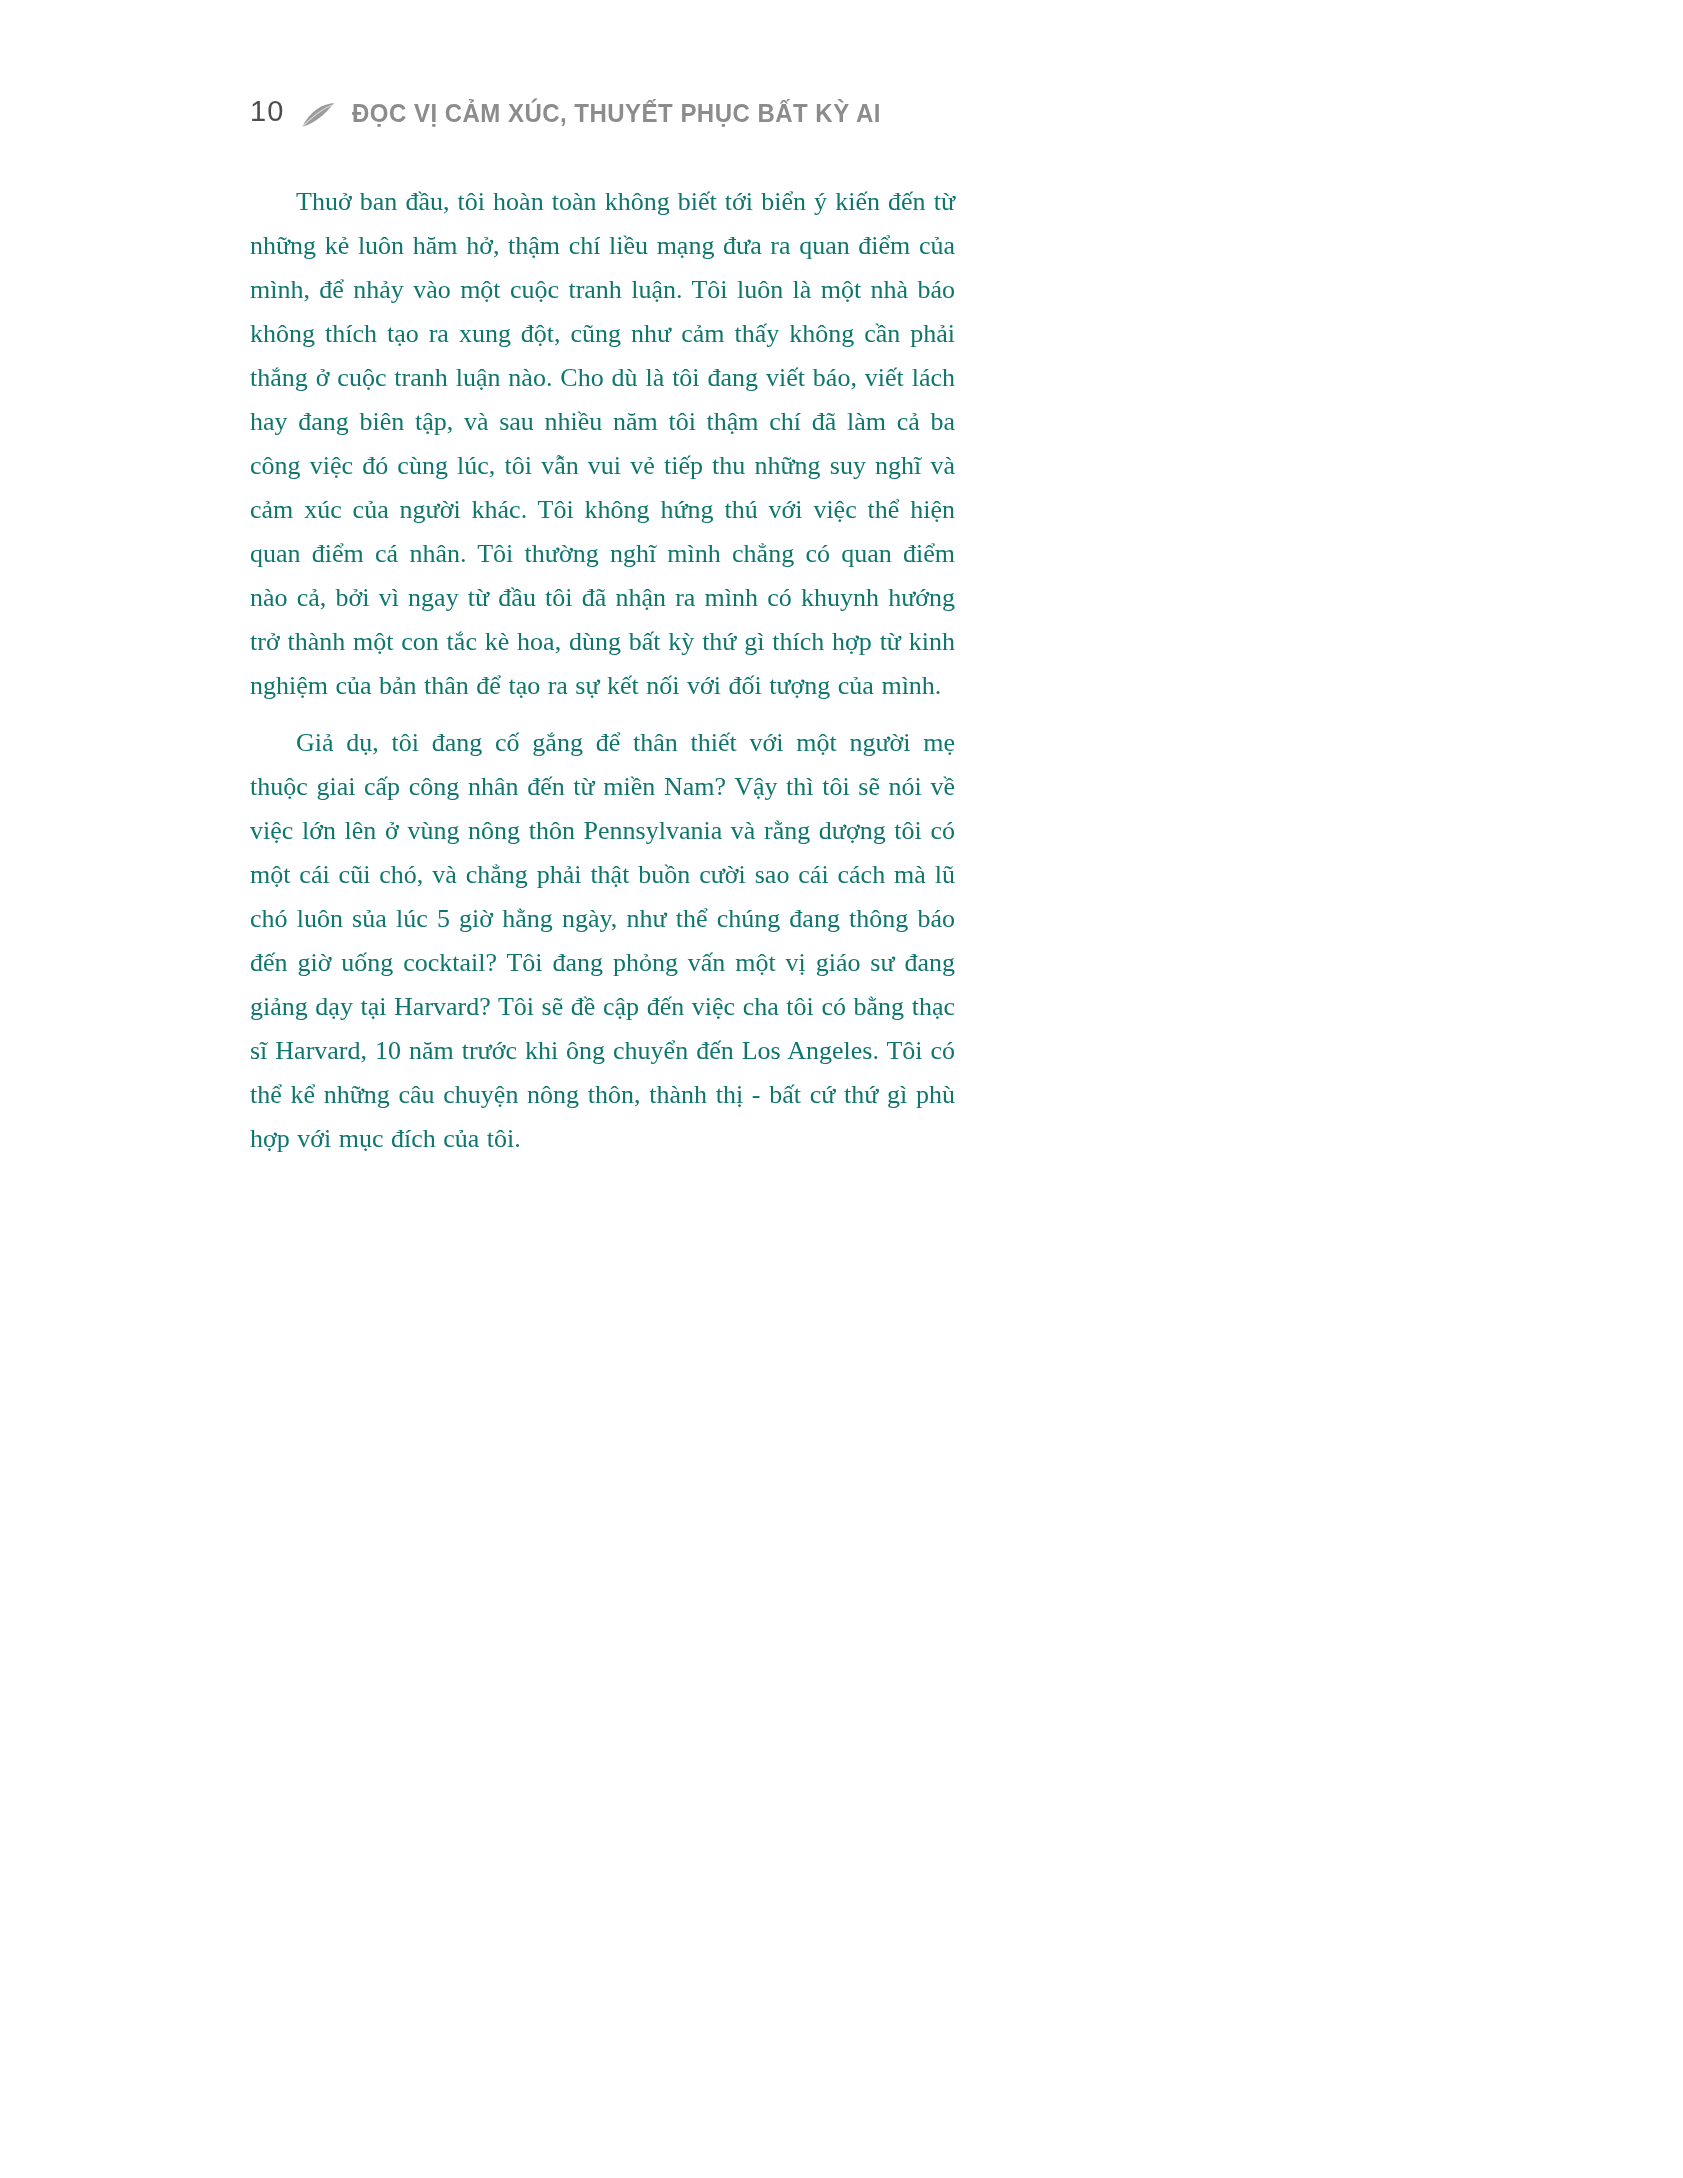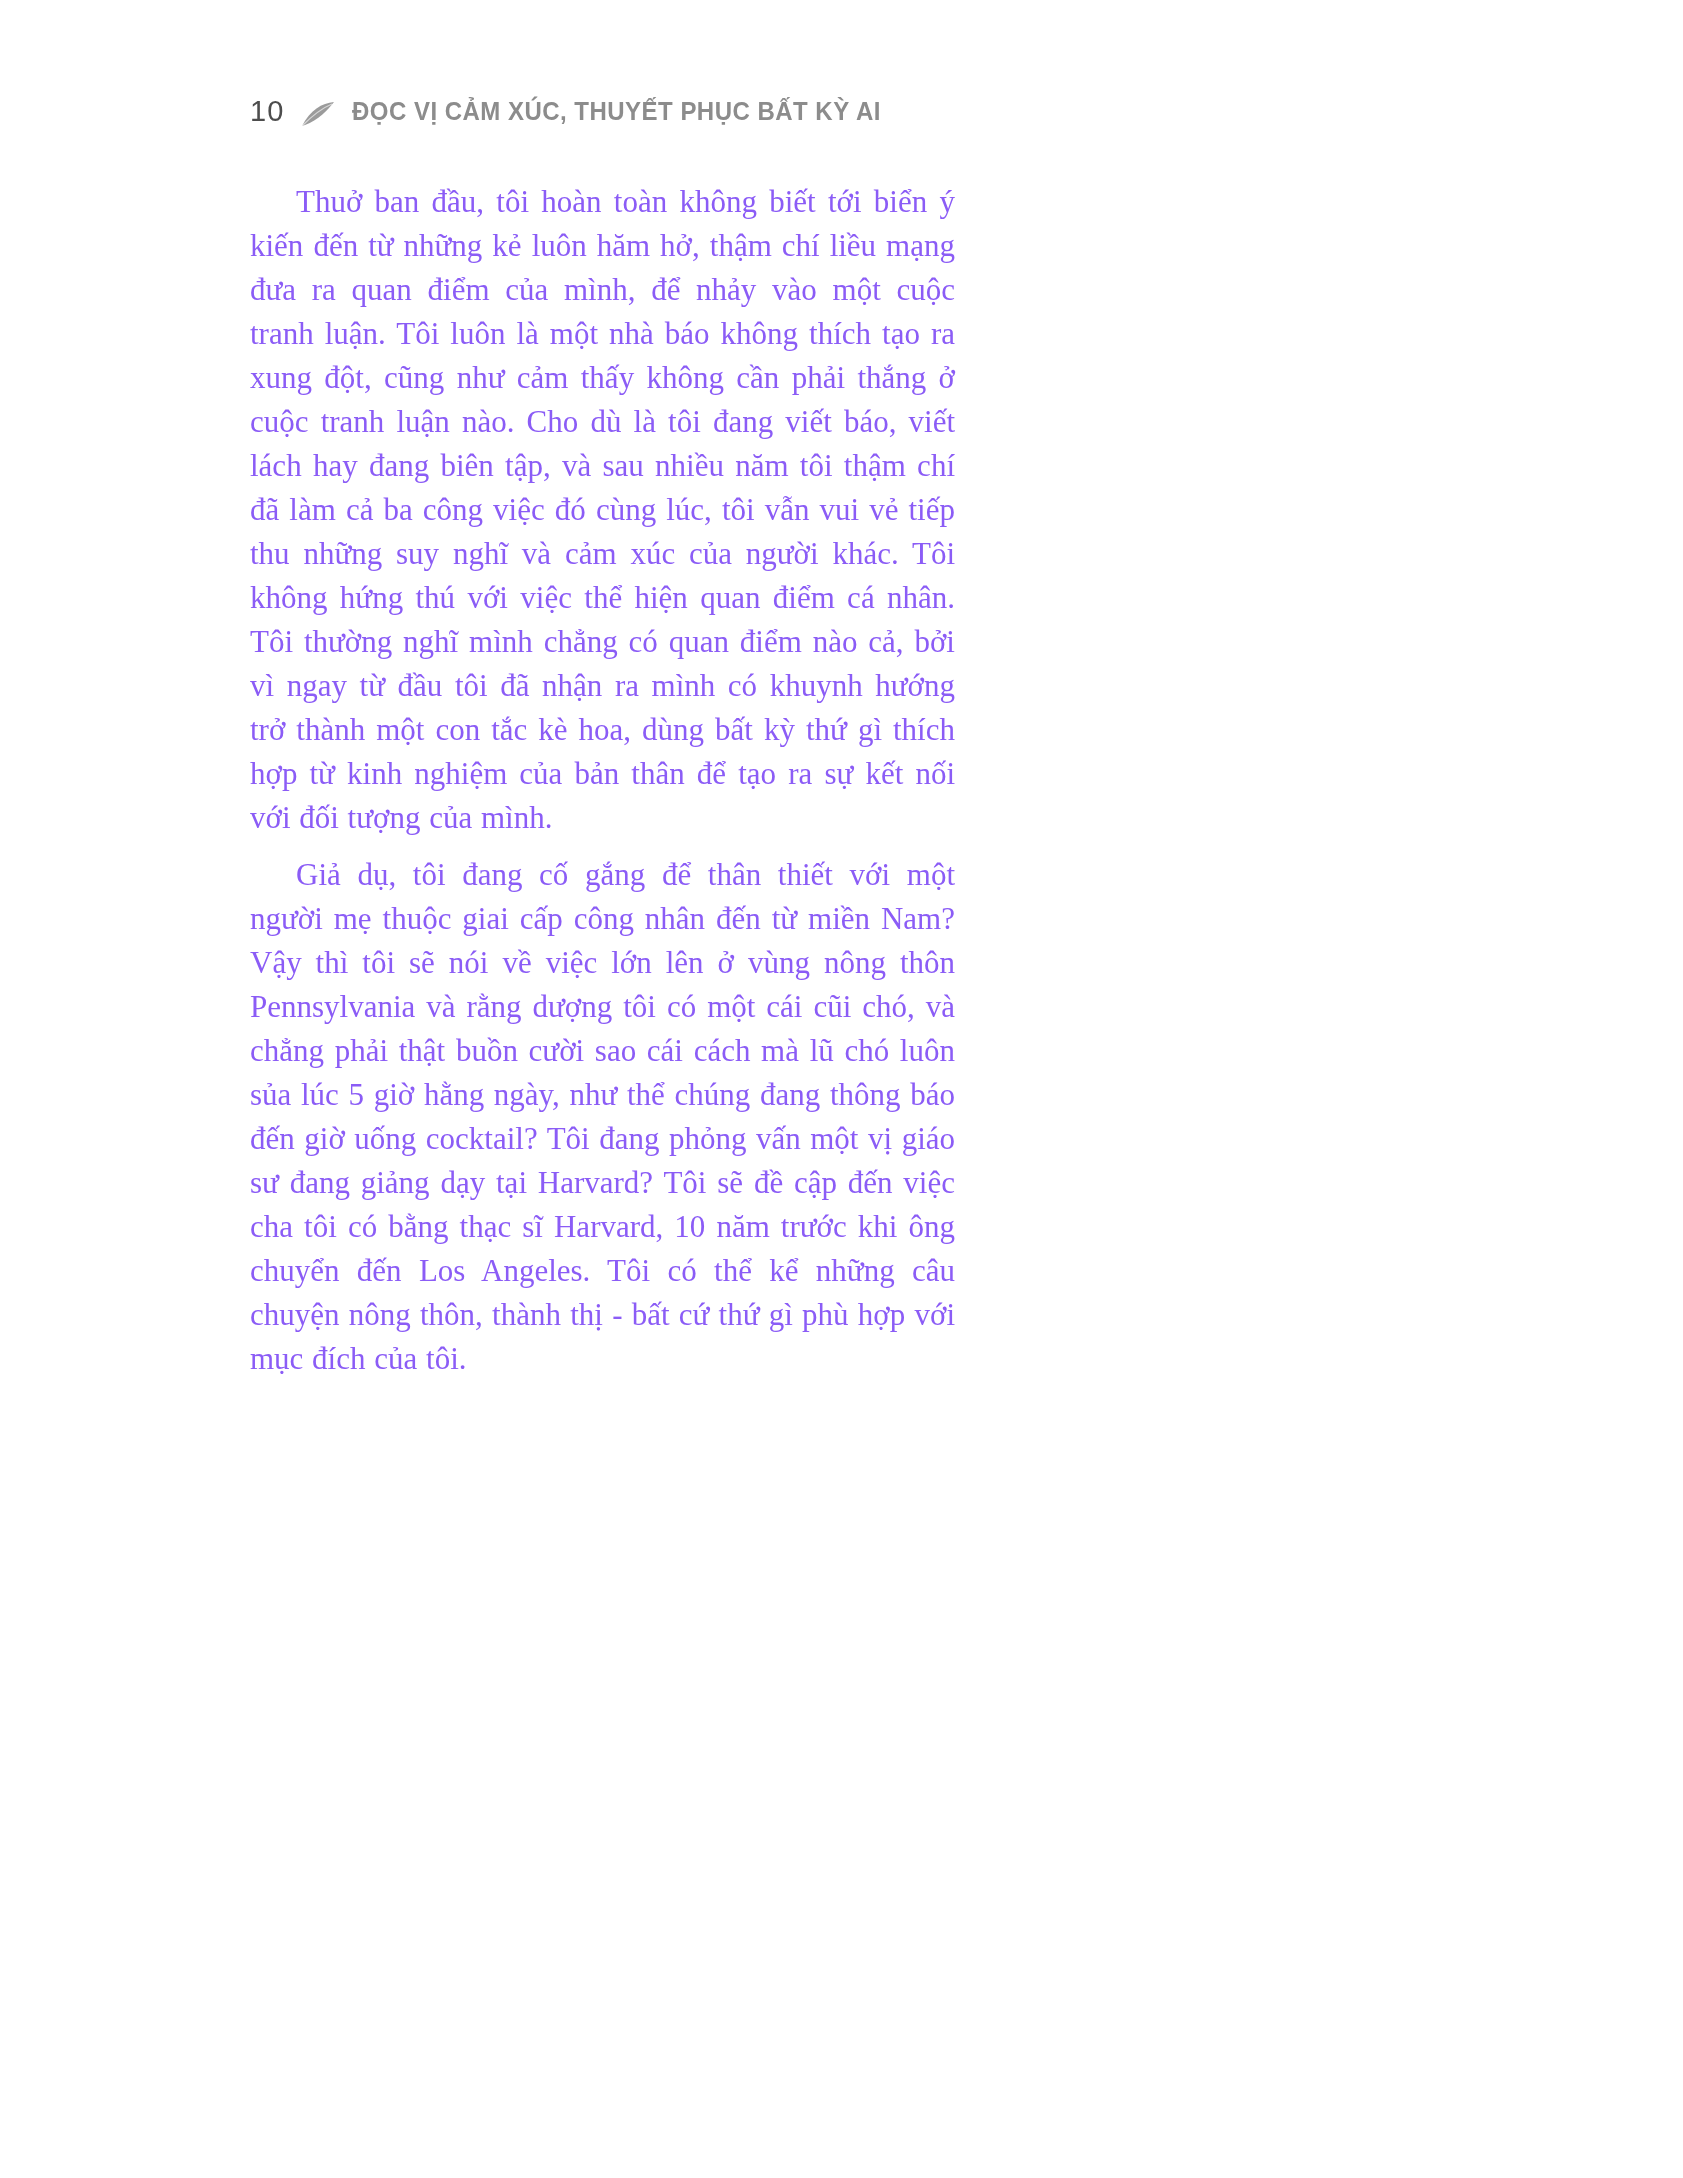--- a/index.html
+++ b/index.html
@@ -14,21 +14,21 @@
     background: #ffffff;
     overflow: hidden;
     font-family: "Liberation Serif", serif;
   }
   .running-header {
     position: absolute;
     left: 250px;
     top: 95px;
     width: 752px;
     display: flex;
-    align-items: center;
+    align-items: flex-end;
     gap: 16px;
     white-space: nowrap;
   }
   .page-number {
     font-family: "Liberation Sans", sans-serif;
     font-size: 29px;
     font-weight: 400;
     color: #4d4d4d;
     letter-spacing: 1px;
   }
@@ -47,23 +47,23 @@
     transform-origin: left center;
   }
   .text-block {
     position: absolute;
     left: 250px;
     top: 180px;
     width: 705px;
   }
   .text-block p {
     font-family: "Liberation Serif", serif;
-    font-size: 31px;
+    font-size: 26px;
     line-height: 44px;
-    color: #8b5cf6;
+    color: #0f766e;
     text-align: justify;
     text-indent: 46px;
     margin: 0 0 13px 0;
     word-spacing: 1px;
   }
 </style>
 </head>
 <body>
 
 <div class="page">

